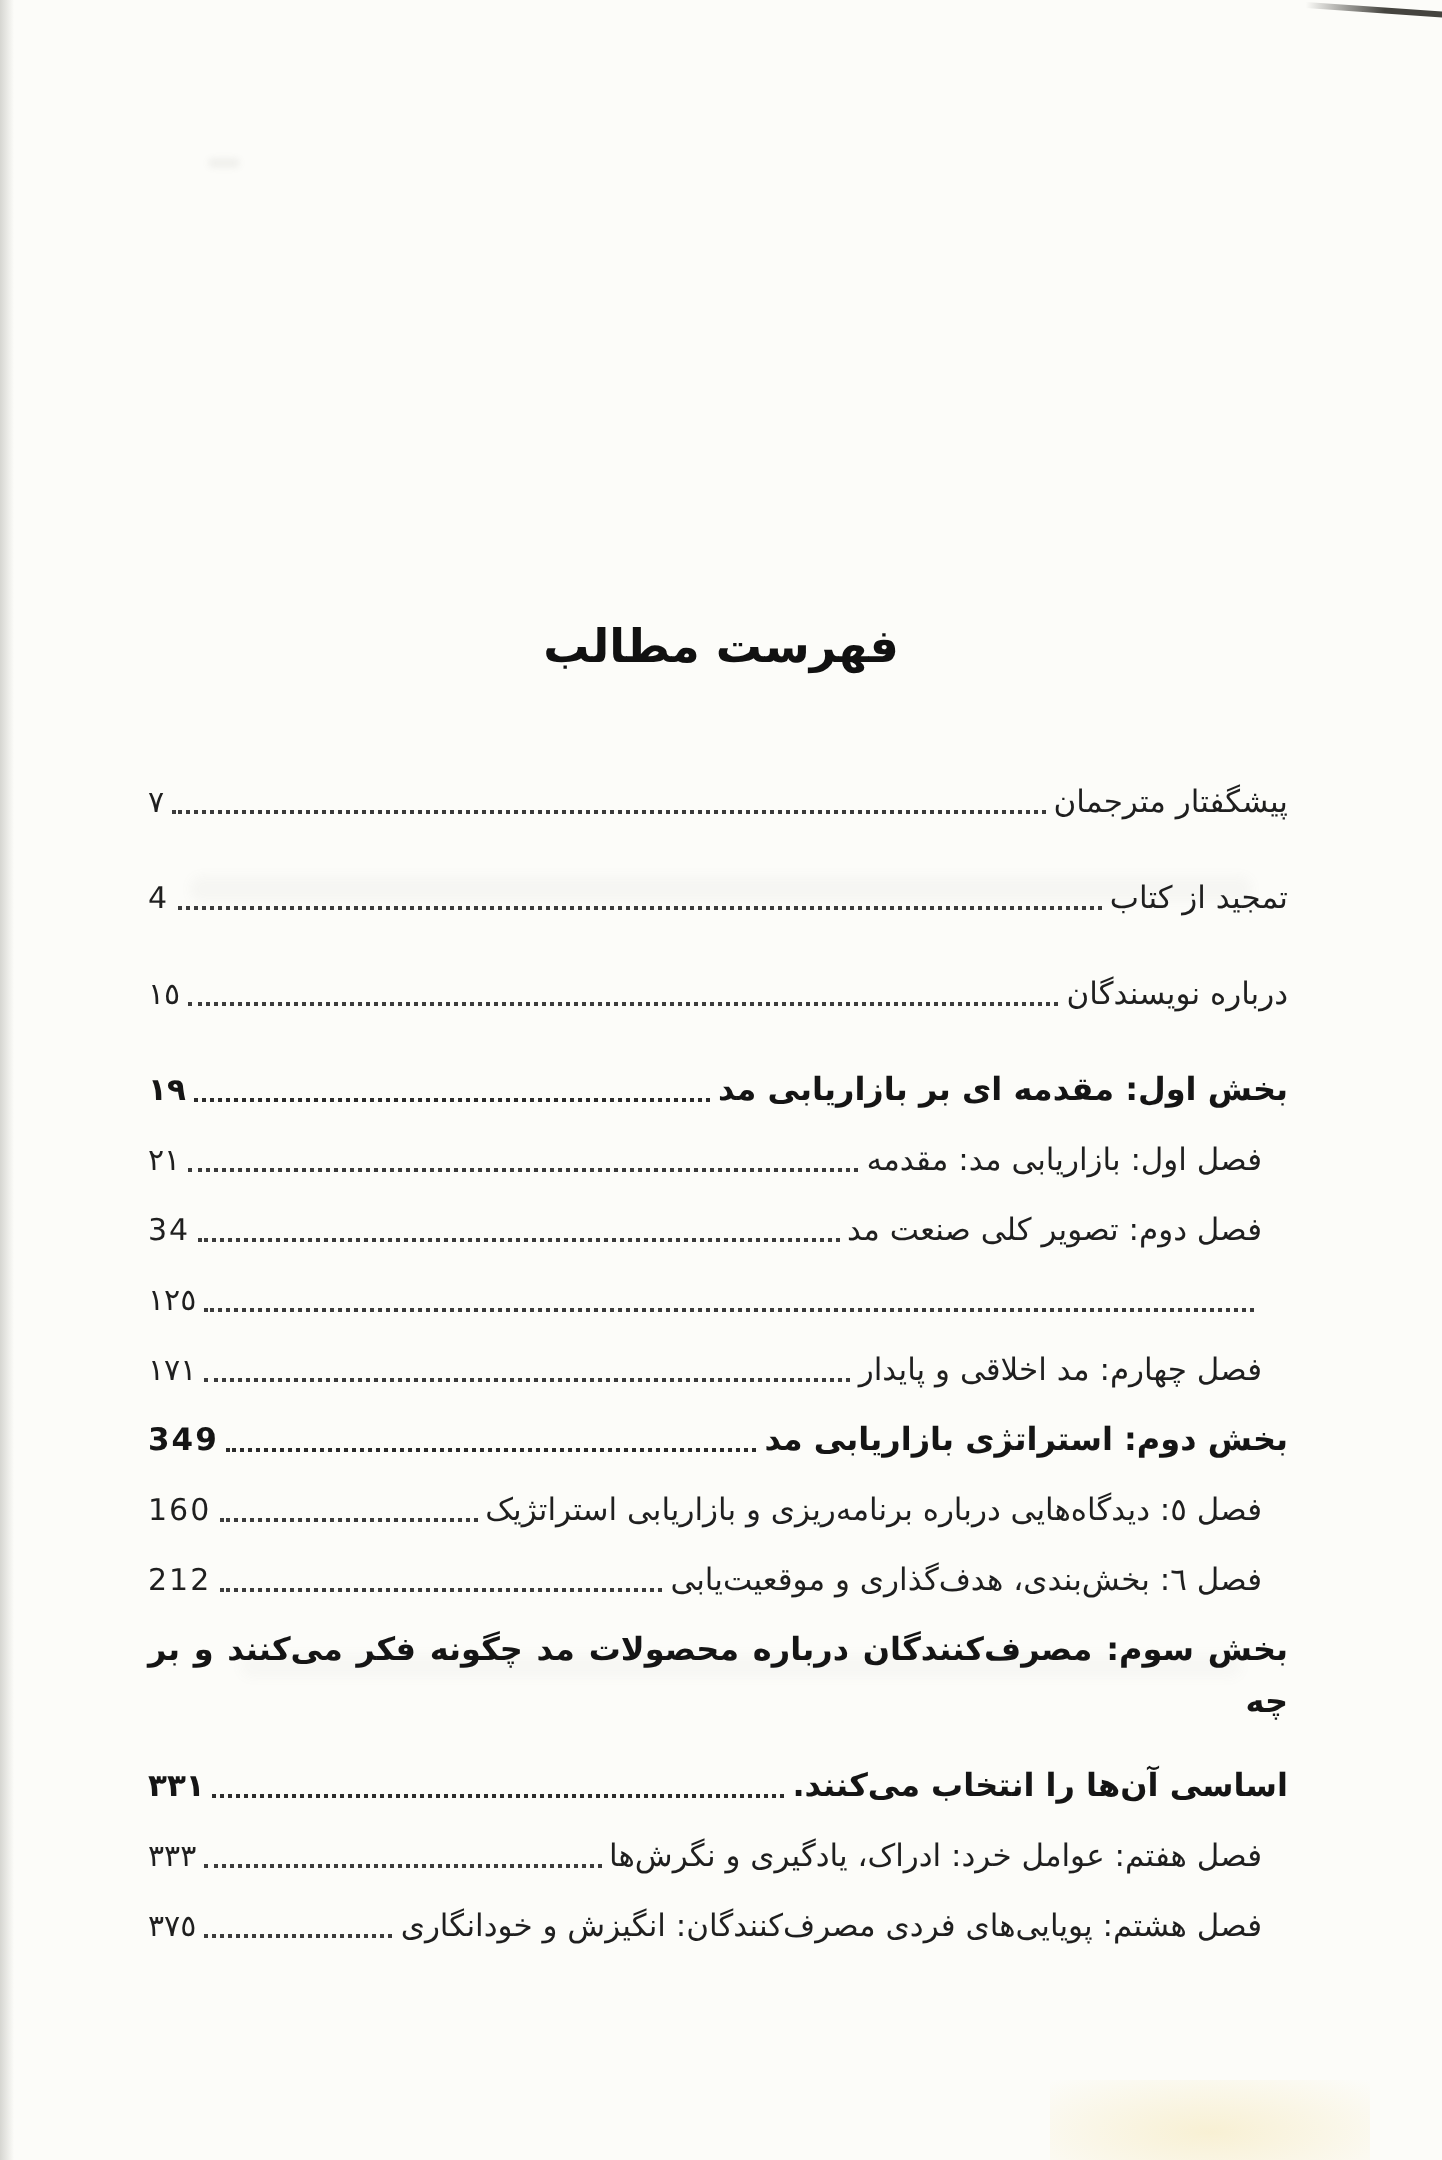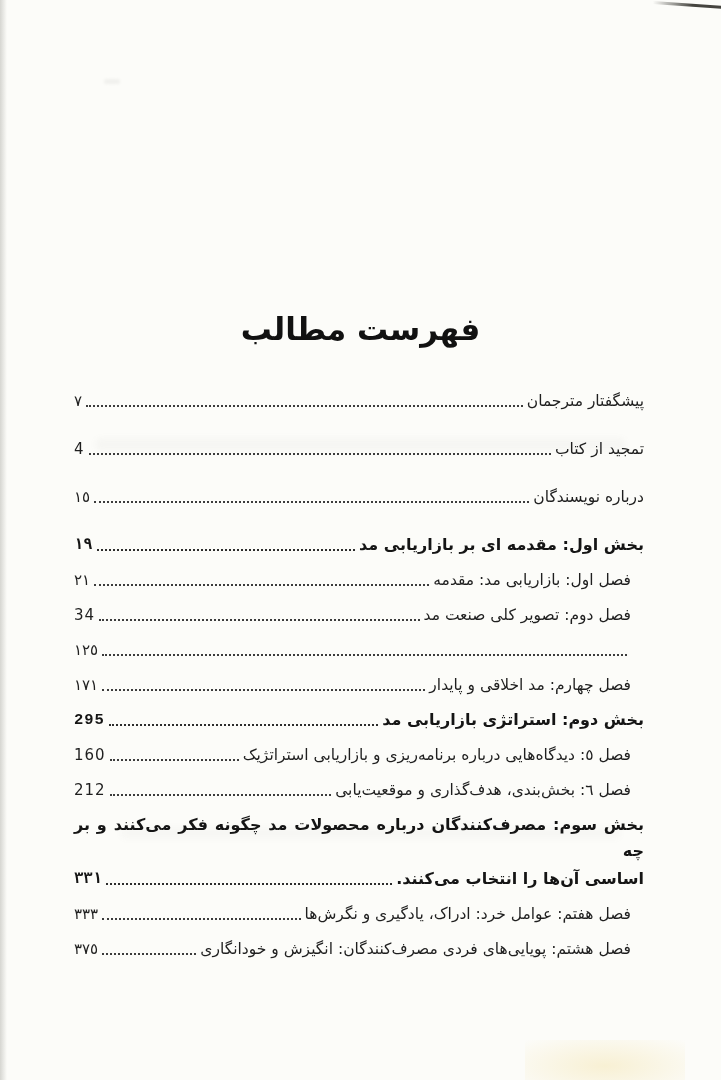--- a/index.html
+++ b/index.html
@@ -33,49 +33,49 @@
     filter: blur(3px); border-radius: 6px; pointer-events: none;
   }
   #smudge-1 { left: 95px;  right: 95px;  top: 438px; height: 13px; }
   #smudge-2 { left: 120px; right: 100px; top: 827px; height: 12px; opacity: 0.04; }
   #speck-1  { left: 104px; top: 79px; width: 16px; height: 5px; opacity: 0.10; filter: blur(1.5px); }
 
   
   .toc-title {
     position: absolute; top: 311px; left: 0; right: 0;
     text-align: center;
-    font-size: 31px; font-weight: bold; color: #111;
+    font-size: 23px; font-weight: bold; color: #111;
   }
 
   
   .toc { position: absolute; top: 388px; right: 77px; left: 74px; }
 
   .toc-entry { margin-bottom: 9px; font-size: 15.5px; }
   .toc-entry.level-front   { margin-bottom: 22px; }
   .toc-entry.level-section { font-weight: bold; font-size: 16px; margin-top: 7px; color: #151515; }
   .toc-entry.level-chapter { padding-right: 13px; }
 
   .cont-line {
     line-height: 26px;
     text-align: justify;
     text-align-last: justify;
-    margin-bottom: 2px;
+    margin-bottom: 16px;
     white-space: normal;
   }
 
   .dot-row { display: flex; align-items: flex-end; line-height: 26px; }
   .entry-label { flex: 0 1 auto; white-space: nowrap; }
   .leader {
     flex: 1 1 auto; min-width: 10px;
     border-bottom: 2px dotted #3c3c3c;
     margin: 0 4px 7px 4px;
   }
   .level-section .leader { border-bottom: 2.5px dotted #2c2c2c; }
   .entry-page { flex: 0 0 auto; letter-spacing: 1px; font-size: 15px; }
-  .level-section .entry-page { font-size: 15.5px; font-family: Liberation Mono, monospace; }
+  .level-section .entry-page { font-size: 15.5px; }
 </style>
 </head>
 <body>
 
 <div class="page">
 
   <div class="edge-left"></div>
   <div class="corner-line"></div>
   <div class="blob-bottom"></div>
   <div class="smudge" id="smudge-1"></div>
@@ -154,21 +154,21 @@
         <span class="leader"></span>
         <span class="entry-page">١٧١</span>
       </div>
     </div>
 
     <div class="toc-entry level-section">
       <div class="cont-lines"></div>
       <div class="dot-row">
         <span class="entry-label">بخش دوم: استراتژی بازاریابی مد</span>
         <span class="leader"></span>
-        <span class="entry-page">295</span>
+        <span class="entry-page">349</span>
       </div>
     </div>
 
     <div class="toc-entry level-chapter">
       <div class="cont-lines"></div>
       <div class="dot-row">
         <span class="entry-label">فصل ٥: دیدگاه‌هایی درباره برنامه‌ریزی و بازاریابی استراتژیک</span>
         <span class="leader"></span>
         <span class="entry-page">160</span>
       </div>

